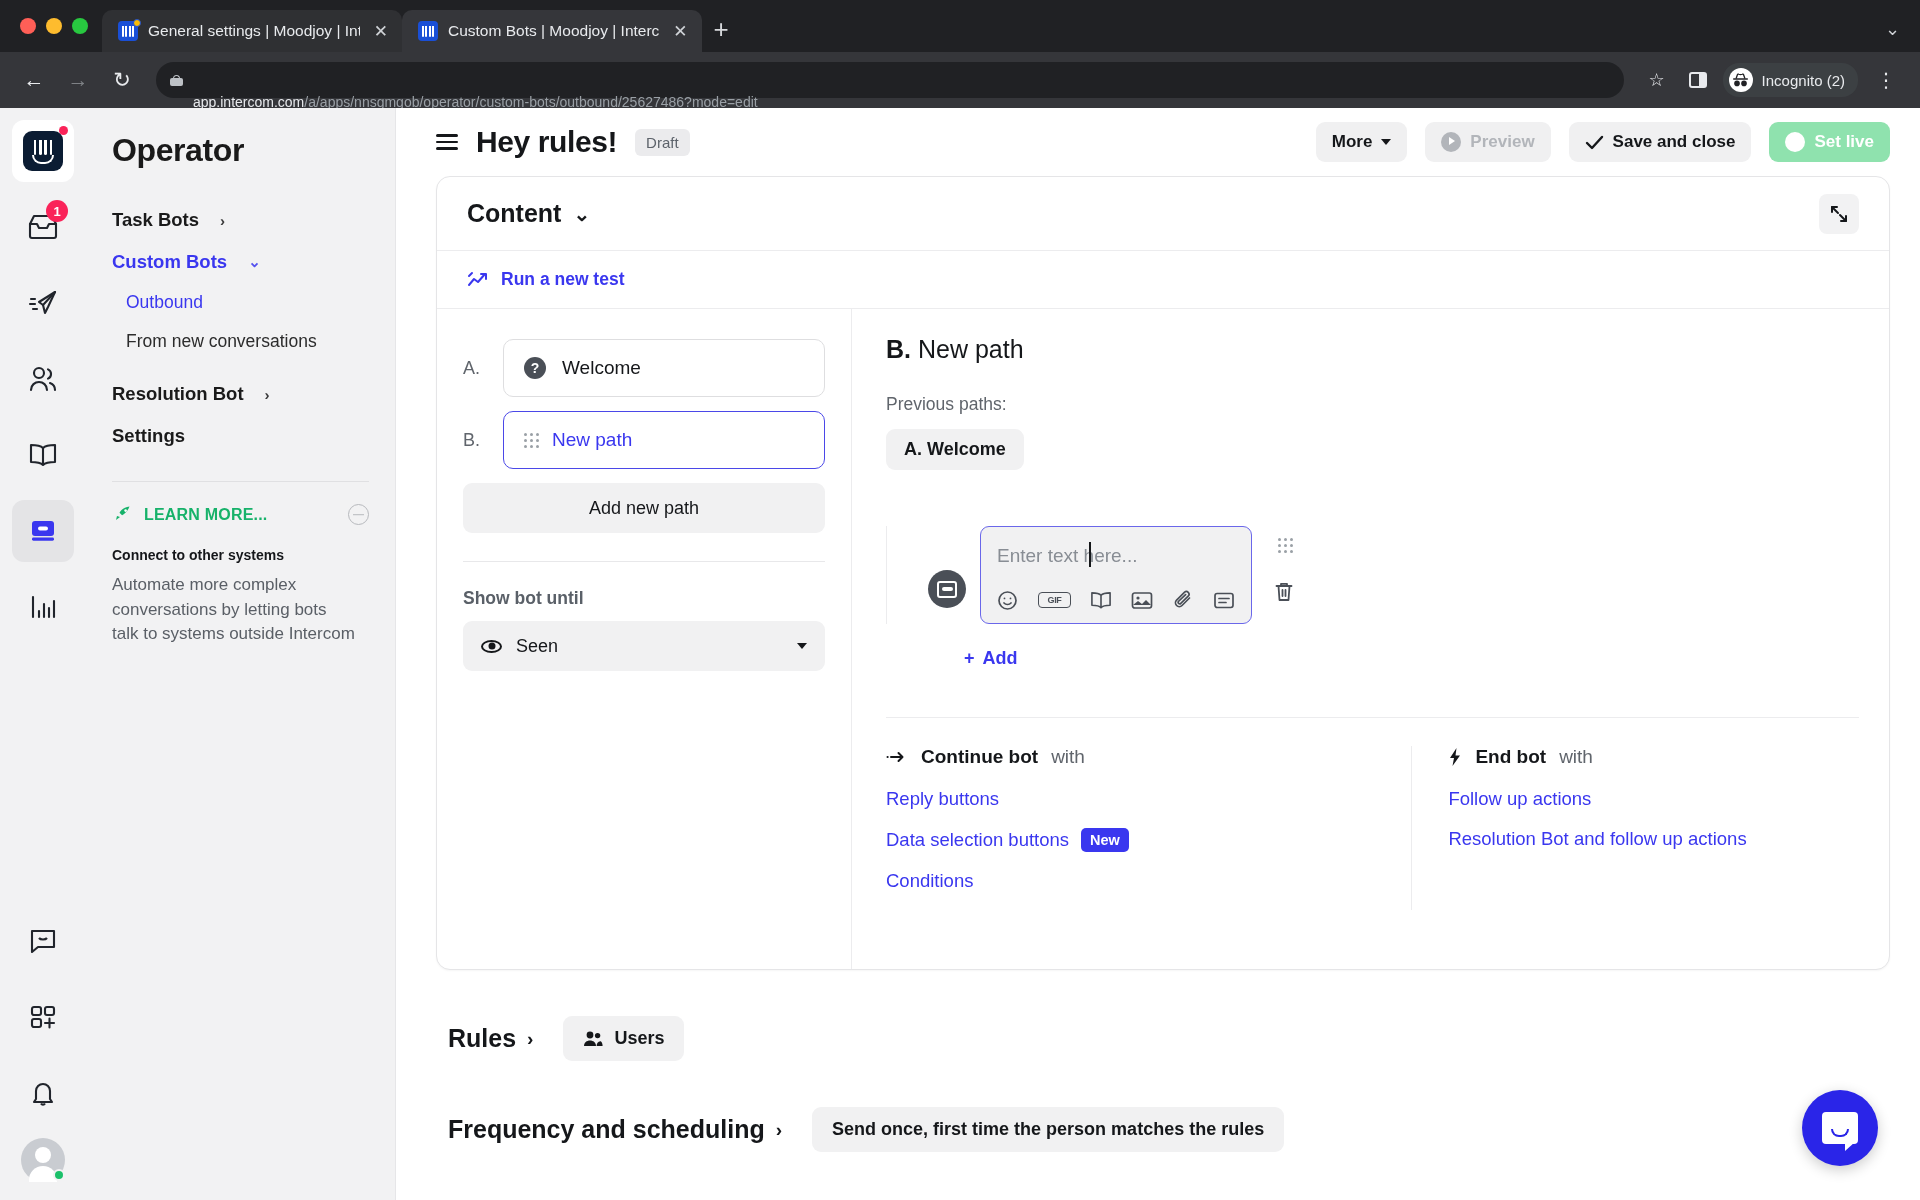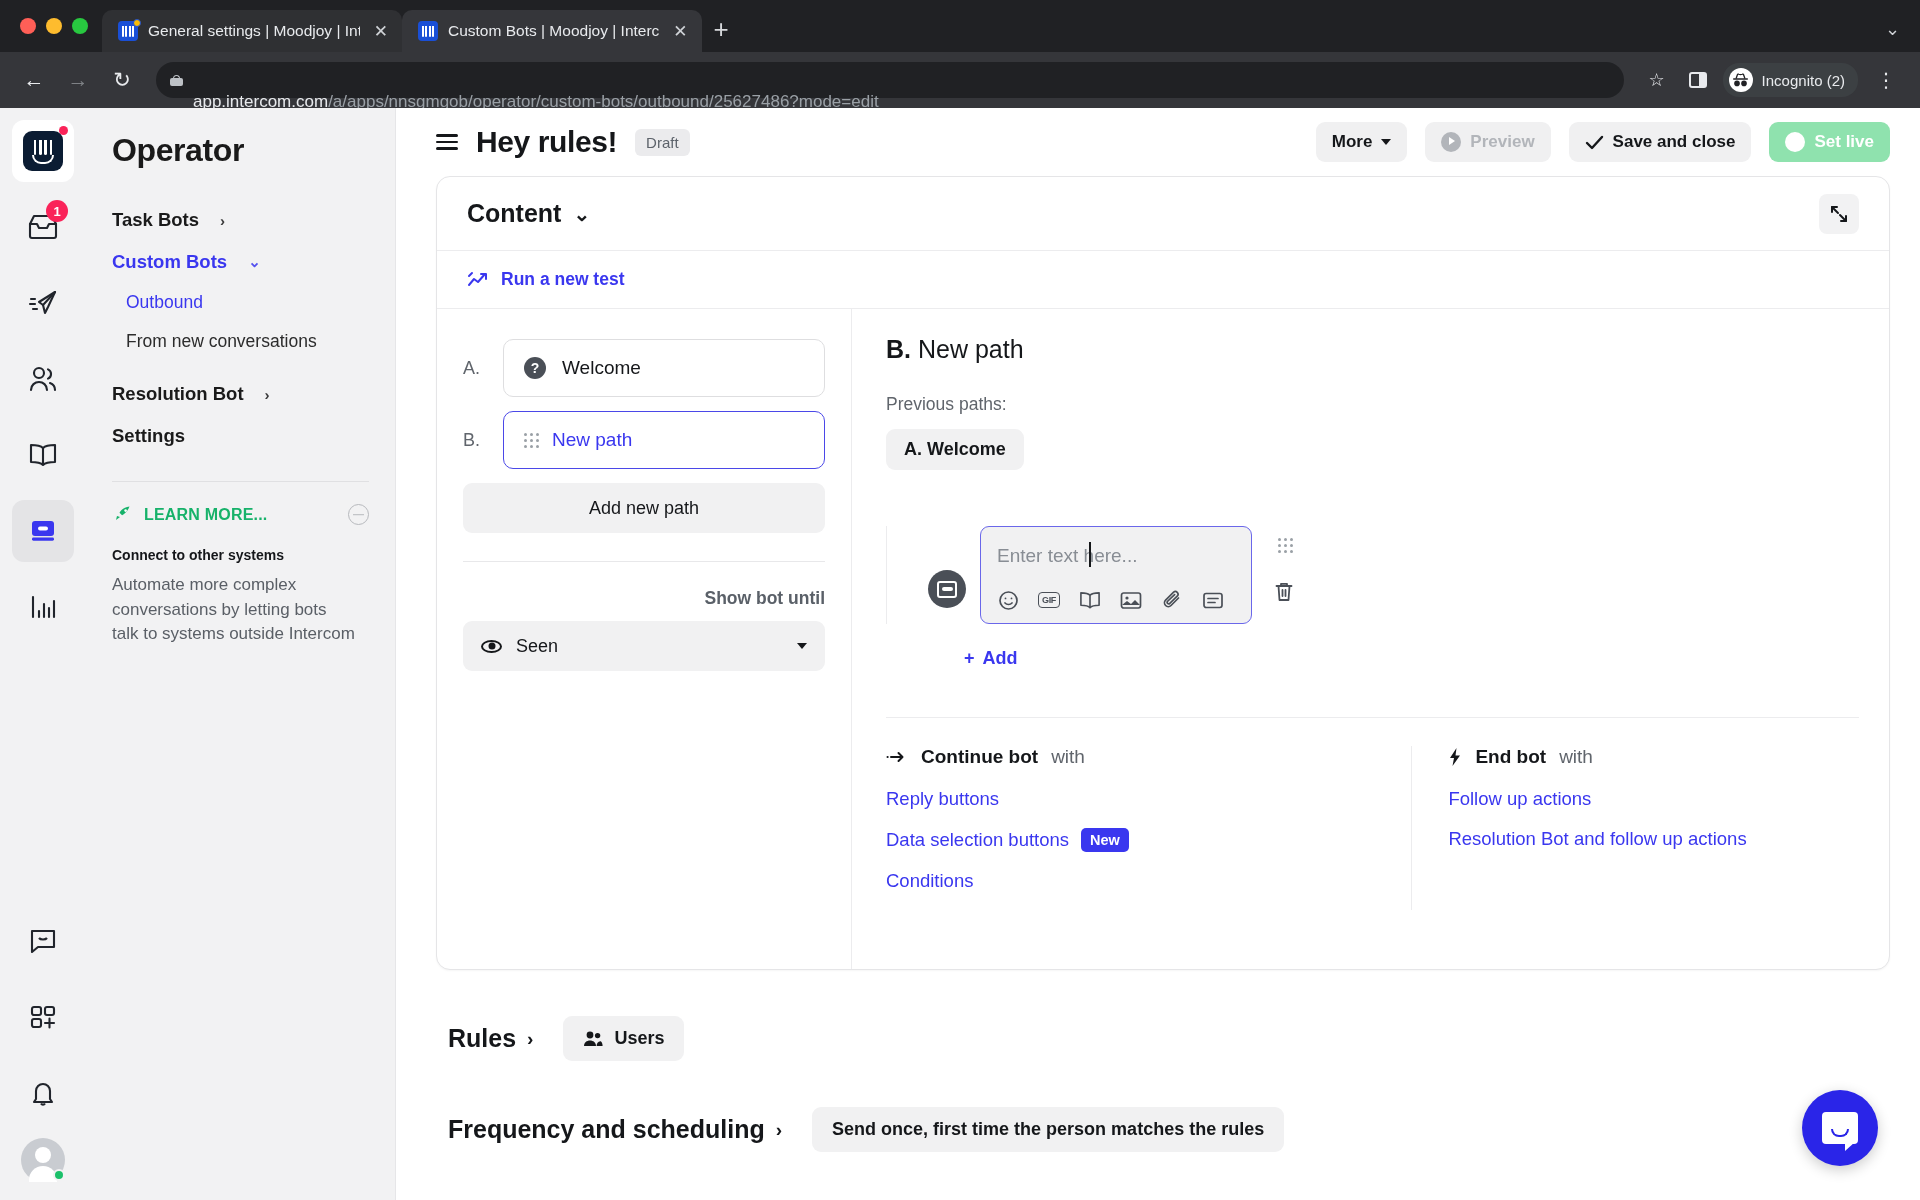--- a/index.html
+++ b/index.html
@@ -54,21 +54,21 @@
     color:#e8eaed; font-size: 21px; border-radius:50%; }
   .navbtn.dim { color:#7e8185; }
   .urlbox {
     flex: 1; height: 36px; background: #202124; border-radius: 18px;
     display: flex; align-items: center; padding: 0 14px; gap: 10px; margin: 0 10px;
   }
   .lock { width:13px; height:11px; position:relative; display:inline-block; }
   .lock .body { position:absolute; bottom:0; width:13px; height:8px; background:#bdc1c6; border-radius:2px;}
   .lock .shackle { position:absolute; top:0; left:3px; width:7px; height:6px;
      border:1.6px solid #bdc1c6; border-bottom:none; border-radius:4px 4px 0 0;}
-  .urltext { font-size: 17px; color:#9aa0a6; white-space:nowrap; overflow:hidden;margin-top:44px; }
+  .urltext { font-size: 14px; color:#9aa0a6; white-space:nowrap; overflow:hidden;margin-top:44px; }
   .urltext b { color:#e8eaed; font-weight: 400; }
   .star { color:#e8eaed; font-size:18px; padding:0 10px; }
   .sidepanel-ico { width:18px; height:16px; border:2px solid #e8eaed; border-radius:3px; position:relative; margin:0 10px;}
   .sidepanel-ico::after{content:"";position:absolute;right:0;top:0;bottom:0;width:6px;background:#e8eaed;}
   .incognito {
     display:flex; align-items:center; gap:9px; background:#3c4043; border-radius:16px;
     padding:5px 13px 5px 6px; color:#e8eaed; font-size:15px; margin-left:2px;
   }
   .incog-ava { width:24px;height:24px;border-radius:50%;background:#fff;display:flex;align-items:center;justify-content:center;}
   .kebab { color:#e8eaed; font-size:20px; padding: 0 10px 0 14px; letter-spacing:0; line-height:.8;}
@@ -162,21 +162,21 @@
   .pathbox {
     flex:1; height:58px; border:1px solid #dedee0; border-radius:10px; display:flex;
     align-items:center; gap:16px; padding: 0 20px; font-size:19px; color:#15171a; background:#fff;
   }
   .pathbox.sel { border:1.8px solid #4b48e8; color:#3a37ef; font-weight:500;}
   .qmark{width:22px;height:22px;border-radius:50%;background:#4a4f57;color:#fff;font-size:14px;font-weight:700;display:flex;align-items:center;justify-content:center;flex:0 0 22px;}
   .grip { display:grid; grid-template-columns:repeat(3,3px); gap:3px; width:12px;}
   .grip i{width:3px;height:3px;border-radius:50%;background:#9aa0a6;display:block;}
   .addpath { margin-top:8px; height:50px; background:#f1f1f2; border-radius:9px; display:flex;align-items:center;justify-content:center;font-size:18px;color:#15171a;font-weight:500;}
   .lc-divider{height:1px;background:#e8e8ea;margin: 28px 0 0;}
-  .lc-label{font-size:17.5px;color:#5a6068;font-weight:600;margin: 26px 0 12px; text-align: right;}
+  .lc-label{font-size:17.5px;color:#5a6068;font-weight:600;margin: 26px 0 12px;}
   .select {
     height:50px;background:#f1f1f2;border-radius:9px;display:flex;align-items:center;gap:14px;padding:0 18px;font-size:18px;color:#15171a;font-weight:500;
   }
   .eye{width:21px;height:13px;border:2px solid #15171a;border-radius:50% 50%;position:relative;flex:0 0 21px;}
   .eye::after{content:"";position:absolute;top:50%;left:50%;transform:translate(-50%,-50%);width:7px;height:7px;border-radius:50%;background:#15171a;}
   .sel-spacer{flex:1;}
 
   .rightcol { flex:1; padding: 26px 30px 0 34px; display:flex; flex-direction:column;}
   .rc-title{font-size:25px;color:#15171a;font-weight:500;margin-bottom:30px;}
   .rc-title b{font-weight:700;}
@@ -184,21 +184,21 @@
   .prev-chip{display:inline-flex;background:#f1f1f2;border-radius:9px;padding:10px 18px;font-size:18px;font-weight:600;color:#15171a;}
   .editor-wrap{display:flex;margin-top:56px;padding-left:60px;border-left:1px solid #ececee;}
   .ed-avatar{width:38px;height:38px;border-radius:50%;background:#4a4f57;display:flex;align-items:center;justify-content:center;margin: 44px 14px 0 -19px;flex:0 0 38px;}
   .ed-avatar .bk{width:20px;height:17px;border:2.4px solid #fff;border-radius:3px;position:relative;}
   .ed-avatar .bk::after{content:"";position:absolute;top:4px;left:2.5px;right:2.5px;height:4px;border-radius:3px;background:#fff;}
   .ed-box{width:272px;border:1.6px solid #6a67ea;border-radius:9px;background:#f1f1f2;padding: 18px 16px 12px;}
   .ed-placeholder{font-size:19px;color:#888d94;margin-bottom:22px;position:relative;}
   .caretbar{position:absolute;left:92px;top:-3px;width:1.5px;height:25px;background:#15171a;}
   .ed-tools{display:flex;gap:19px;align-items:center;color:#4a4f57;}
   .tool{width:22px;height:22px;display:flex;align-items:center;justify-content:center;}
-  .gifbox{border:1.8px solid currentColor;border-radius:4px;font-size:9px;font-weight:700;width:22px;height:16px;display:flex;align-items:center;justify-content:center;letter-spacing:-.3px;}
+  .gifbox{border:1.8px solid currentColor;border-radius:4px;font-size:9px;font-weight:700;width:34px;height:16px;display:flex;align-items:center;justify-content:center;letter-spacing:-.3px;}
   .ed-side{display:flex;flex-direction:column;align-items:center;gap:28px;margin:12px 0 0 22px;}
   .addlink{color:#3a37ef;font-weight:600;font-size:18px;margin: 24px 0 0 78px;display:flex;gap:8px;}
   .rc-bottom{display:flex;margin-top:48px;border-top:1px solid #ececee;padding-top:28px;}
   .rcb-col{flex:1;padding-right:24px;}
   .rcb-col.second{border-left:1px solid #ececee;padding-left:36px;flex:0 0 46%;}
   .rcb-head{display:flex;align-items:center;gap:13px;font-size:19px;color:#60656c;margin-bottom:20px;}
   .rcb-head b{color:#15171a;font-weight:700;}
   .rcb-link{color:#3a37ef;font-size:18.5px;font-weight:500;margin-bottom:18px;display:flex;align-items:center;gap:12px;}
   .tagnew{background:#3a37ef;color:#fff;font-size:14.5px;font-weight:700;border-radius:5px;padding:4px 9px;}
 

